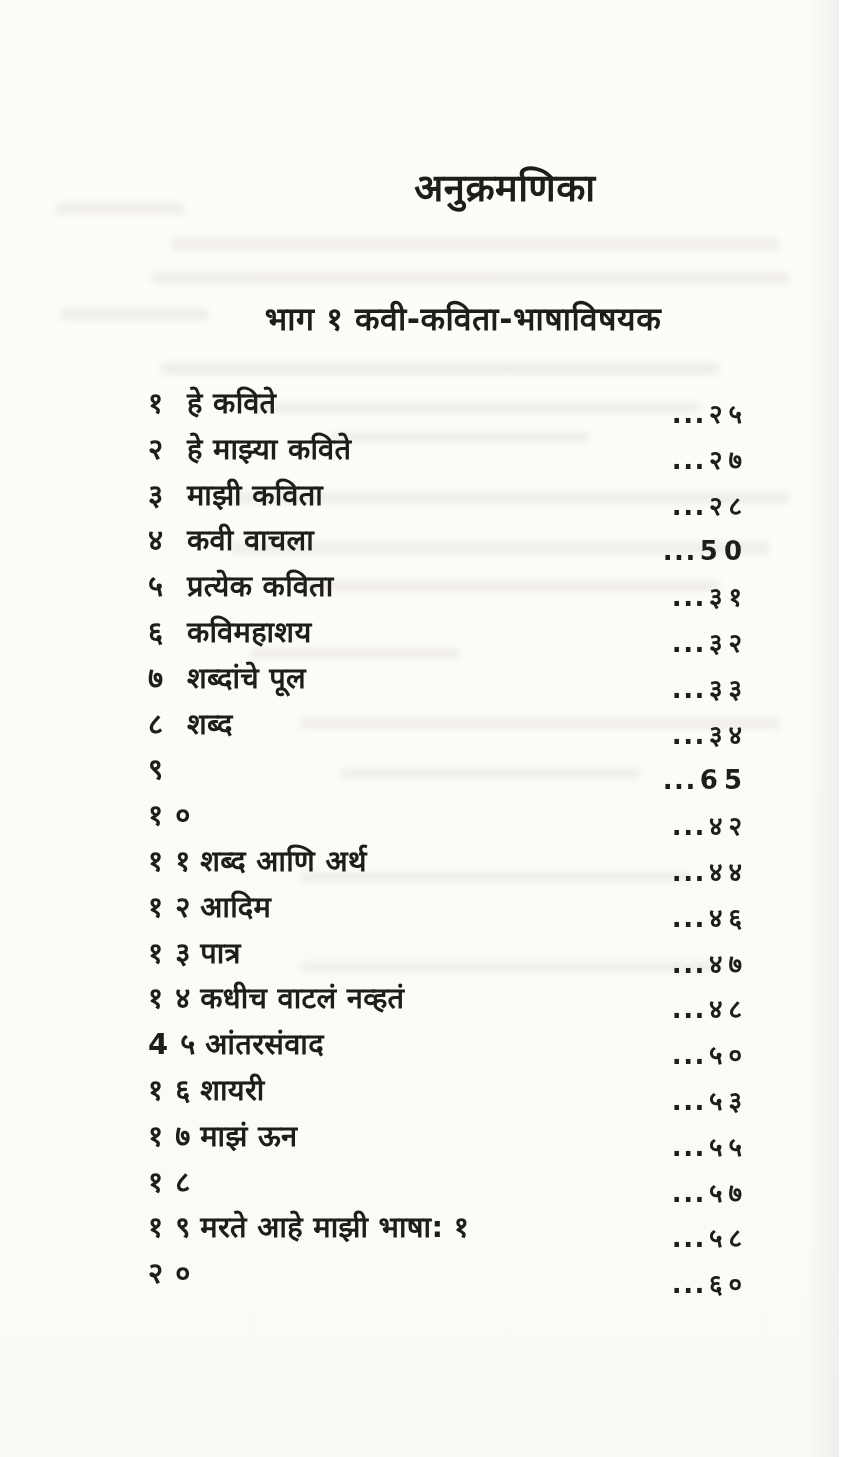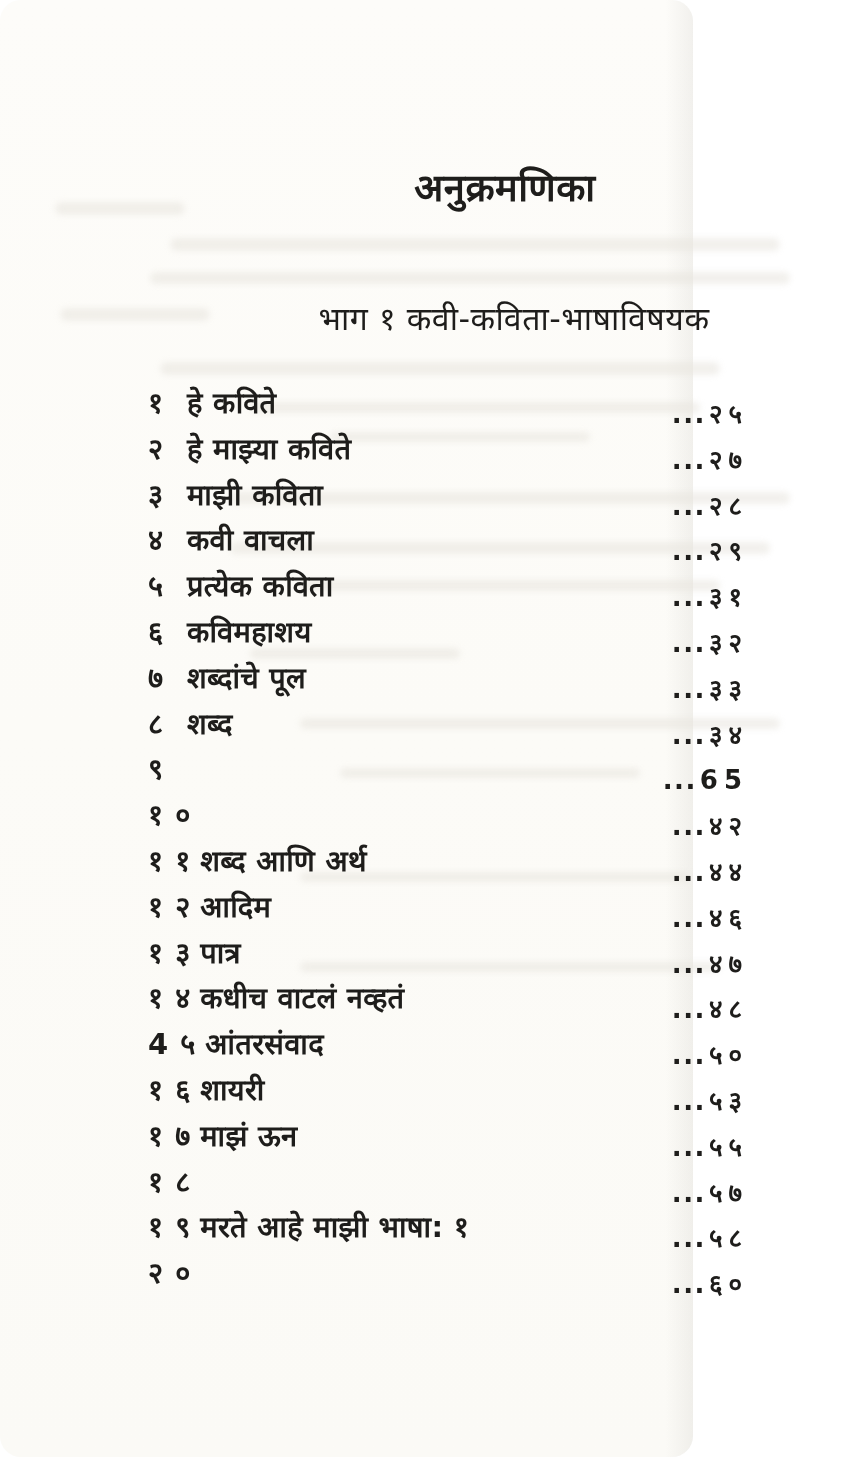--- a/index.html
+++ b/index.html
@@ -5,45 +5,44 @@
   html, body {
     margin: 0;
     padding: 0;
     width: 857px;
     height: 1457px;
     overflow: hidden;
     font-family: "DejaVu Sans", sans-serif;
   }
   .page {
     position: relative;
-    width: 693px;
+    width: 839px;
     height: 1457px;
     background:
       linear-gradient(to right, rgba(0,0,0,0) 96%, rgba(60,55,45,0.06) 100%),
       linear-gradient(to bottom, #fdfcf9 0%, #fcfbf7 50%, #fbfaf6 100%);
     color: #1e1d1b;
-    border-radius: 21px;
   }
   .doc-title {
     position: absolute;
     top: 160px;
     left: 505px;
     transform: translateX(-50%);
     font-size: 38px;
     font-weight: 700;
     white-space: nowrap;
     letter-spacing: 0.5px;
   }
   .section-heading {
     position: absolute;
     top: 296px;
-    left: 514px;
+    left: 463px;
     transform: translateX(-50%);
     font-size: 32px;
-    font-weight: 400;
+    font-weight: 700;
     white-space: nowrap;
     letter-spacing: 0.5px;
   }
   .toc {
     position: absolute;
     top: 388px;
     left: 148px;
     width: 600px;
   }
   .toc-row {
@@ -155,21 +154,21 @@
           <span class="toc-dots">...</span>
           <span class="toc-pagenum">२८</span>
         </span>
     </div>
 
     <div class="toc-row">
       <span class="toc-no">४</span>
       <span class="toc-title">कवी वाचला</span>
       <span class="toc-pagecell">
           <span class="toc-dots">...</span>
-          <span class="toc-pagenum">२९</span>
+          <span class="toc-pagenum">50</span>
         </span>
     </div>
 
     <div class="toc-row">
       <span class="toc-no">५</span>
       <span class="toc-title">प्रत्येक कविता</span>
       <span class="toc-pagecell">
           <span class="toc-dots">...</span>
           <span class="toc-pagenum">३१</span>
         </span>

